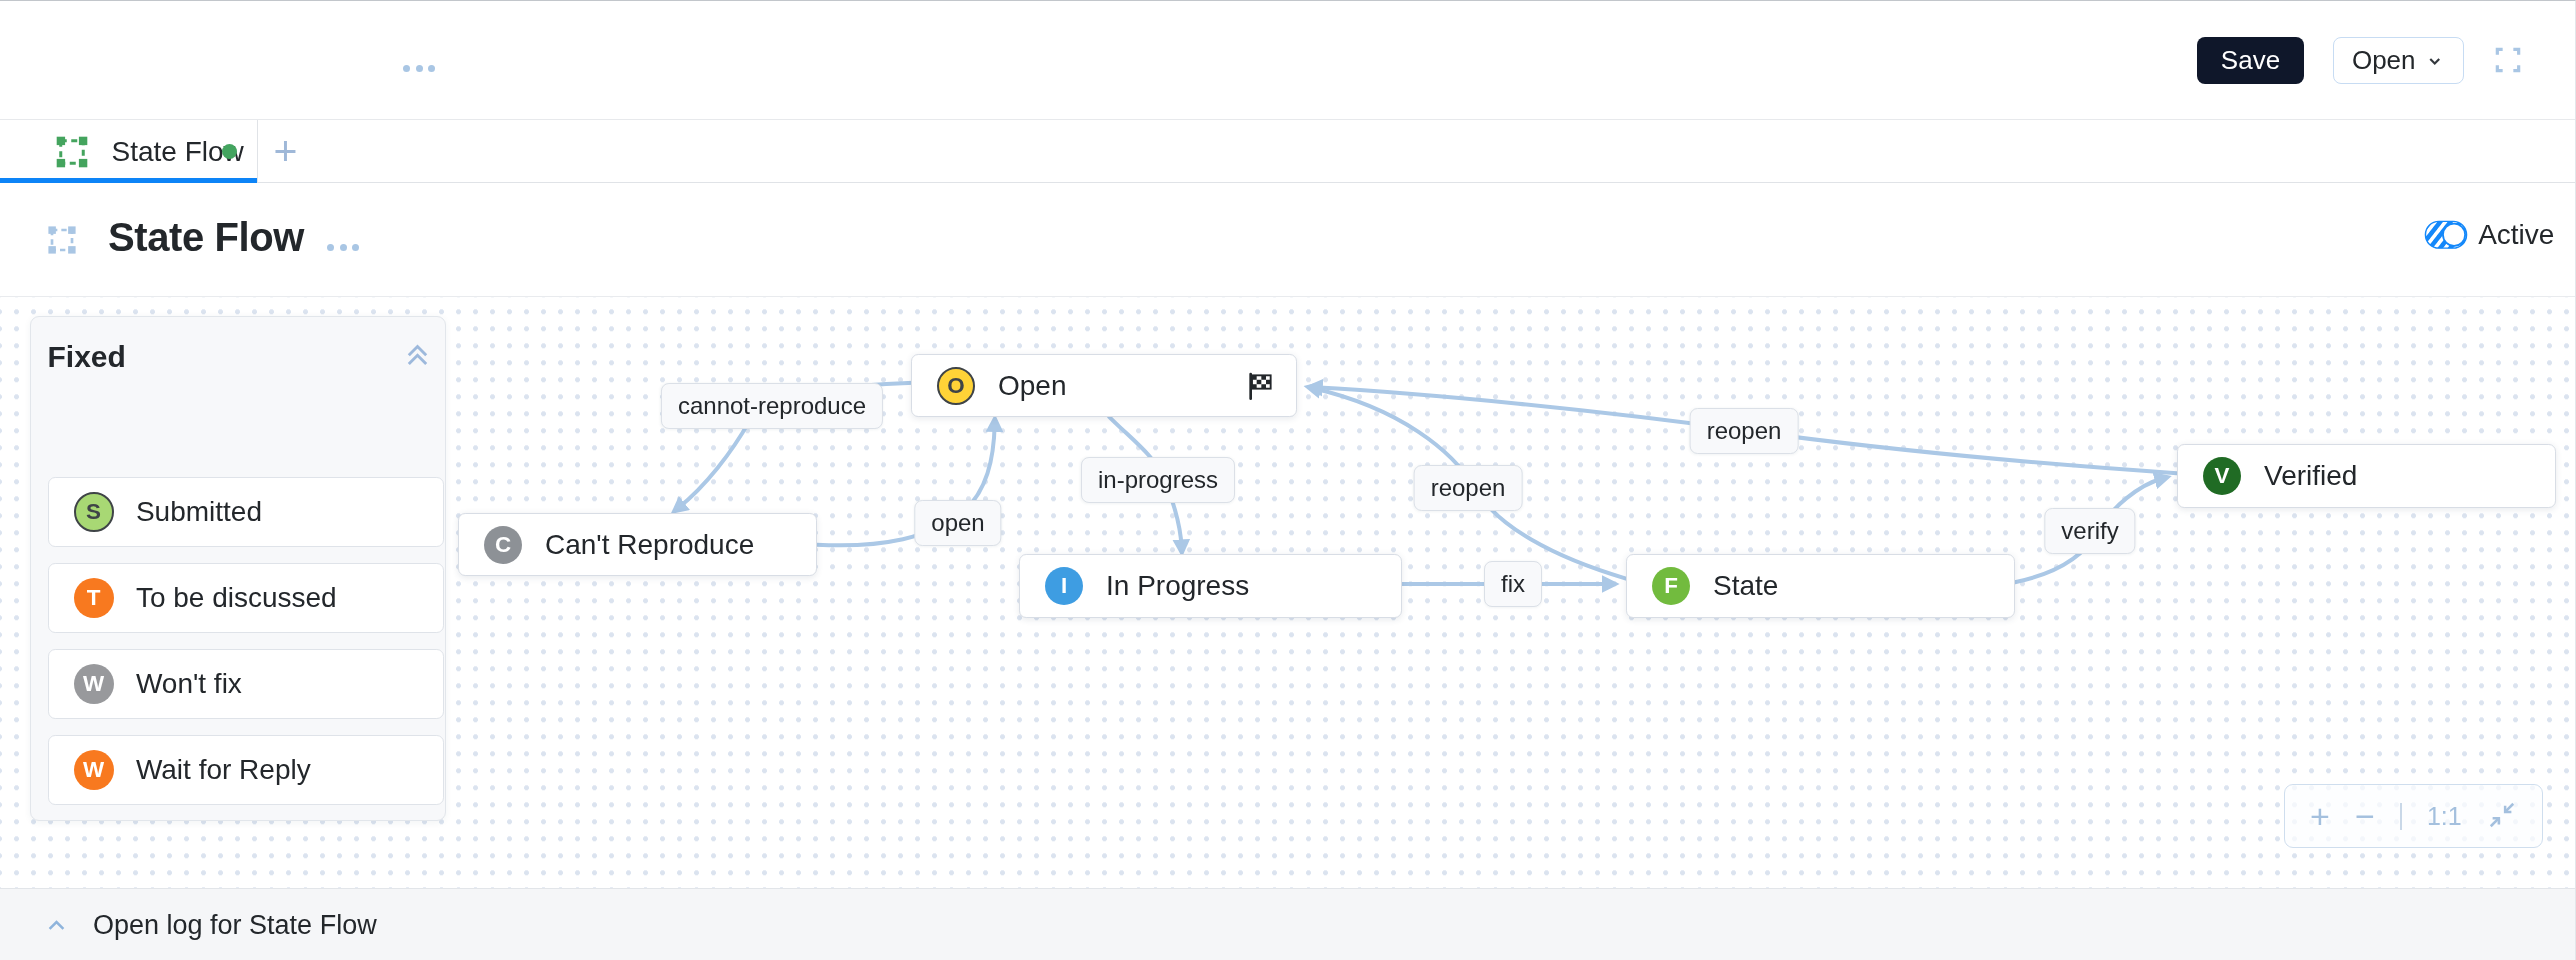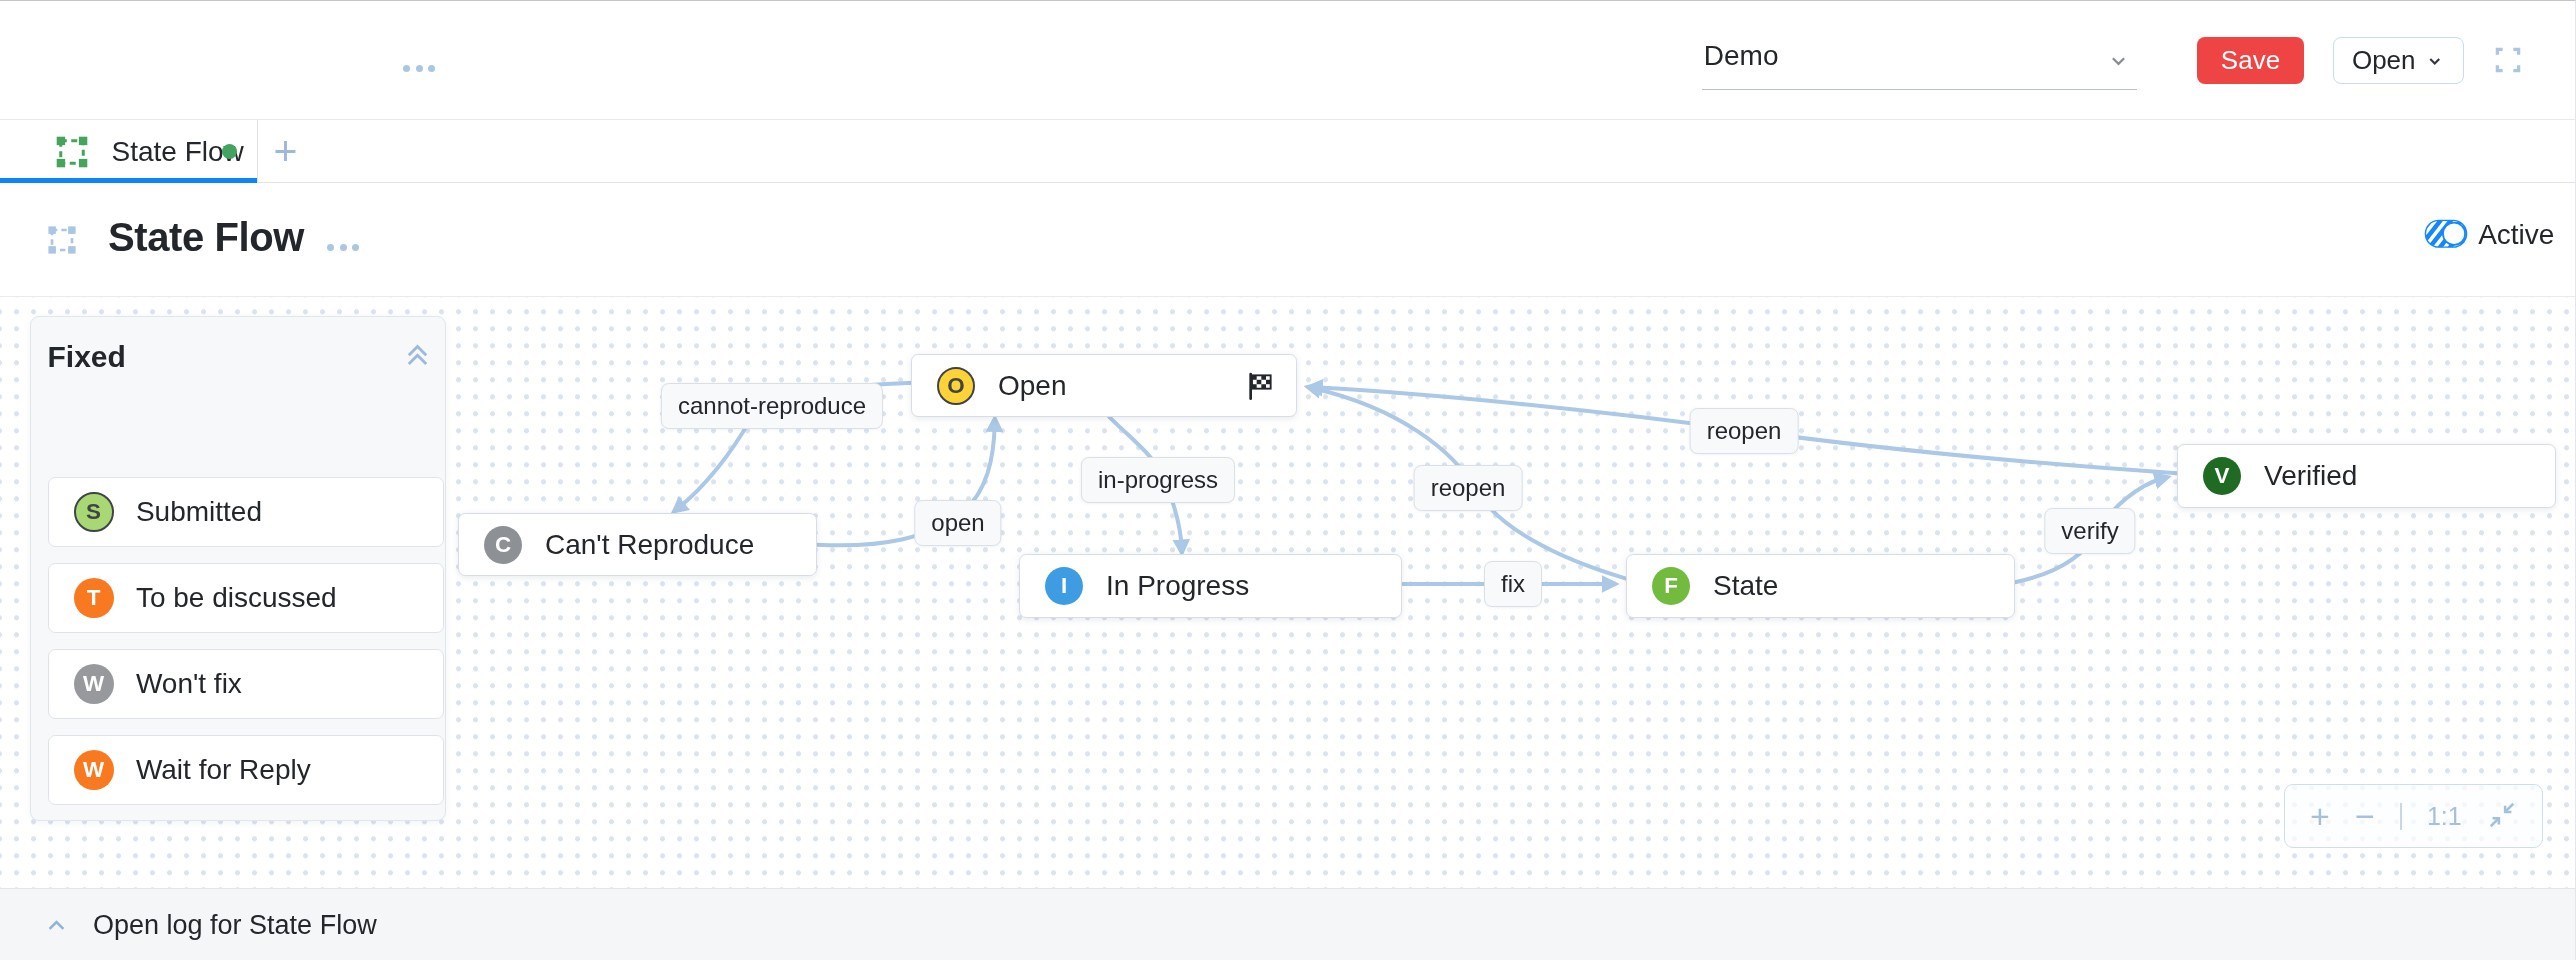--- a/index.html
+++ b/index.html
@@ -12,40 +12,40 @@
   .page-title { position:absolute; left:56px; top:38px; font-size:38px; font-weight:700; letter-spacing:-0.4px; }
   .dots { display:inline-flex; gap:5.4px; align-items:center; cursor:pointer; }
   .dots i { width:7.2px; height:7.2px; border-radius:50%; background:#a9c6e4; }
   .title-dots { position:absolute; left:403px; top:64px; }
   .workflow-select { position:absolute; left:1702px; top:32px; width:435px; height:57px;
                      border-bottom:1.8px solid #b9c0c8; cursor:pointer; }
   .workflow-select .val { position:absolute; left:1.8px; top:7.2px; font-size:28px; }
   .workflow-select svg { position:absolute; right:5.4px; top:14.3px; }
   .btn { position:absolute; top:36px; height:47px; border-radius:8px; font-size:26px;
          display:flex; align-items:center; justify-content:center; cursor:pointer; }
-  .btn-save { left:2197px; width:107px; background:#ef4444; color:#fff; border:none; }
+  .btn-save { left:2197px; width:107px; background:#0f172a; color:#fff; border:none; }
   .btn-open { left:2333px; width:131px; background:#fff; border:1.8px solid #c7dcf3; gap:8px; color:#23272b; }
   .fullscreen-btn { position:absolute; left:2492px; top:43px; cursor:pointer; }
 
   
   .tabbar { position:relative; height:63px; border-bottom:0.9px solid #e0e3e7; background:#fff; }
   .tab { position:absolute; left:0; top:0; width:258px; height:63px; border-right:0.9px solid #e0e3e7;
          display:flex; align-items:center; padding-left:54px; gap:21.5px; cursor:pointer; }
   .tab::after { content:""; position:absolute; left:0; bottom:-0.9px; width:100%; height:6.3px; background:#0d84f7; }
   .tab-label { font-size:28px; }
   .tab-dot { position:absolute; right:19.7px; top:24px; width:15px; height:15px; border-radius:50%; background:#43a45f; }
   .tab-add { position:absolute; left:258px; top:0; width:55px; height:63px; display:flex; align-items:center;
              justify-content:center; font-size:41px; font-weight:300; color:#9fb8d8; cursor:pointer; }
 
   
   .section-header { position:relative; height:114px; border-bottom:0.9px solid #e9ebee; background:#fff; }
   .section-icon { position:absolute; left:46px; top:41px; }
   .section-title { position:absolute; left:108px; top:32px; font-size:40px; font-weight:700; letter-spacing:-0.4px; }
   .section-dots { position:absolute; left:327px; top:61px; }
-  .active-status { position:absolute; right:20.6px; top:36px; display:flex; gap:10px;
+  .active-status { position:absolute; right:20.6px; top:36px; display:flex; align-items:center; gap:10px;
                    font-size:28px; cursor:pointer; }
 
   
   .canvas { position:relative; height:591px; background:#fff; overflow:hidden;
             background-image:radial-gradient(circle, #dbe3ef 2.2px, rgba(255,255,255,0) 2.6px);
             background-size:17px 17px; background-position:8px 6.3px; }
   .edges-svg { position:absolute; inset:0; }
   .edge-path { fill:none; stroke:#abc8e6; stroke-width:4.5; stroke-linecap:round; cursor:pointer; }
   .node { position:absolute; background:#fff; border:1.3px solid #d8dde5; border-radius:7.2px;
           box-shadow:0 1.8px 6.3px rgba(40,60,90,.10); display:flex; align-items:center;
@@ -89,26 +89,20 @@
 
 <div class="app">
 
   <div class="header">
     <div class="dots title-dots">
         <i></i>
         <i></i>
         <i></i>
       </div>
 
-    <div class="workflow-select">
-      <span class="val">Demo</span>
-      <svg width="27" height="27" viewBox="0 0 24 24" fill="none" stroke="#878d94" stroke-width="2">
-          <path d="M7 10 L12 15 L17 10"></path>
-        </svg>
-    </div>
 
     <button class="btn btn-save">Save</button>
     <button class="btn btn-open">
       <span>Open</span>
       <svg width="21.5" height="21.5" viewBox="0 0 24 24" fill="none" stroke="#33383d" stroke-width="2.4">
           <path d="M7 10 L12 15 L17 10"></path>
         </svg>
     </button>
 
     <div class="fullscreen-btn">

